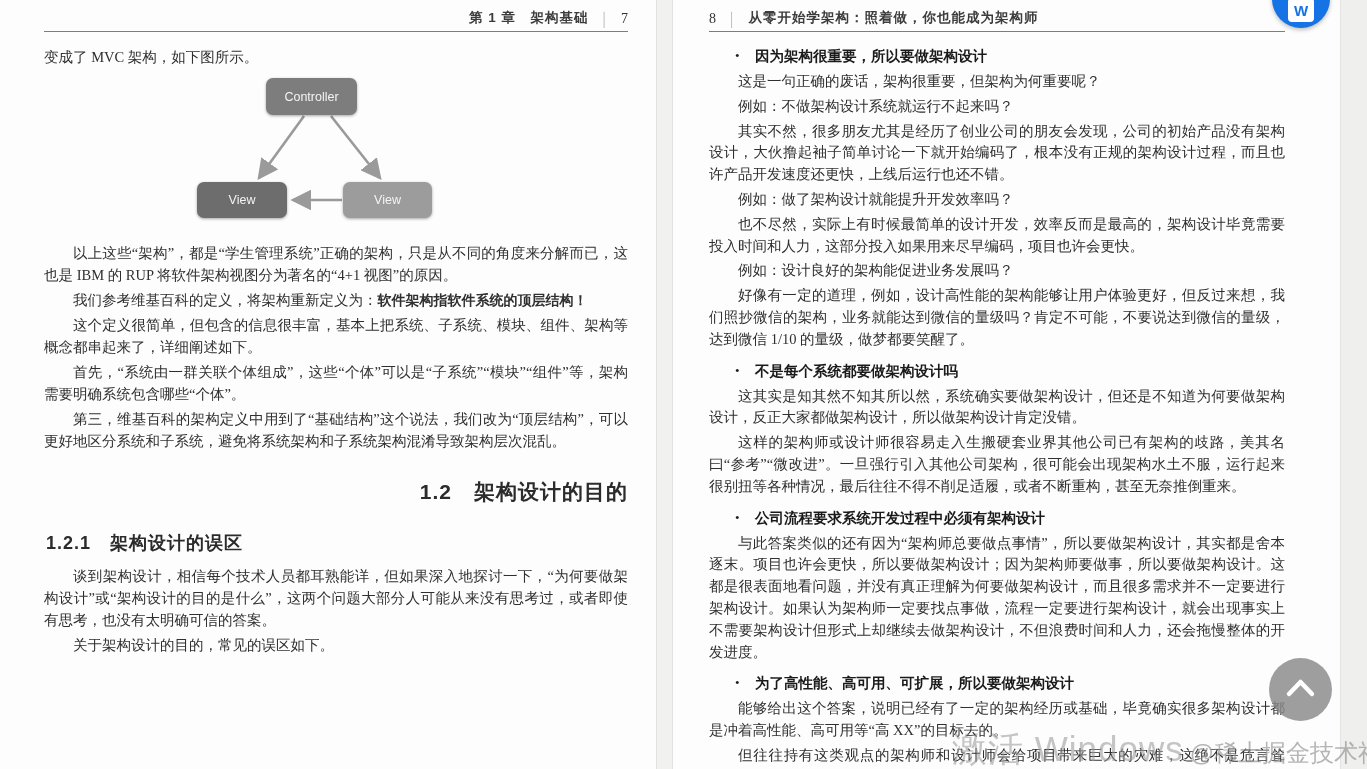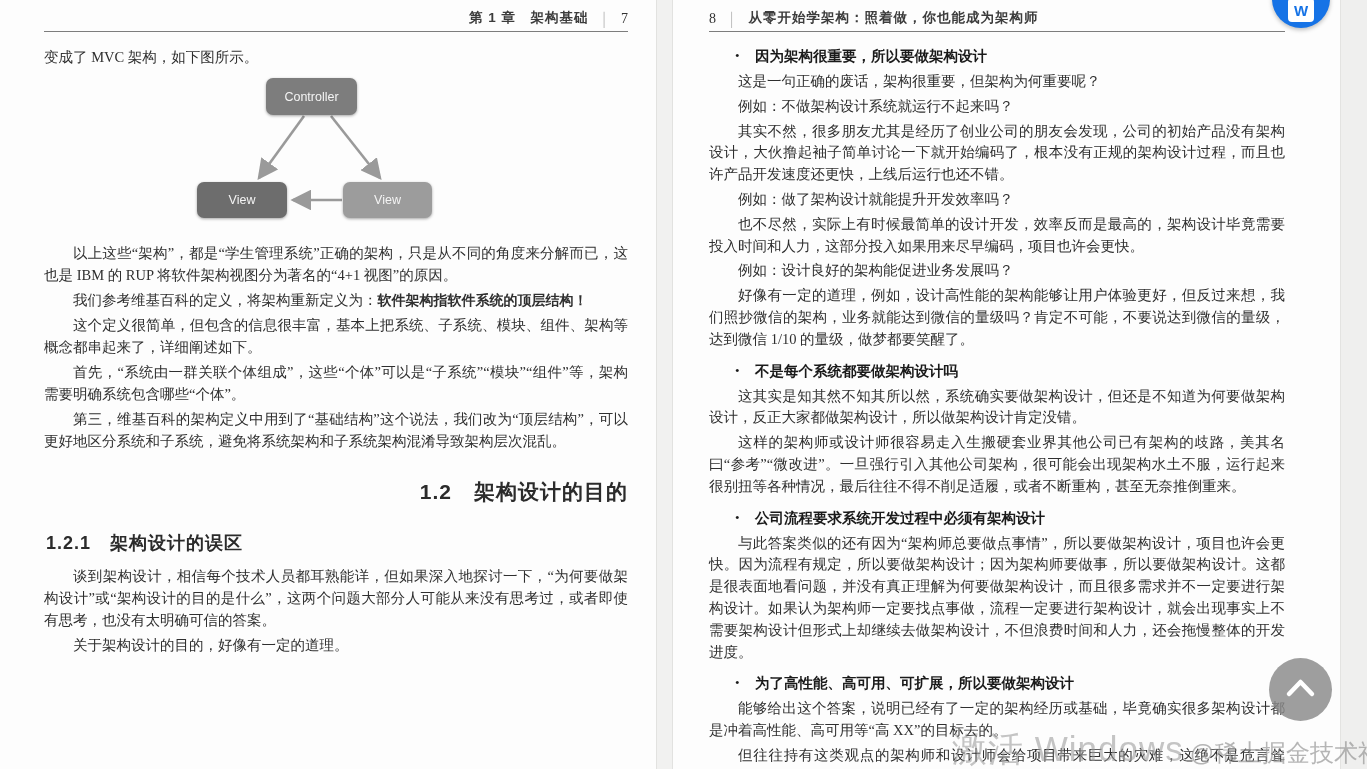--- a/index.html
+++ b/index.html
@@ -118,21 +118,21 @@
 
     <p class="body ind"><span>我们参考维基百科的定义，将架构重新定义为：</span><span class="b">软件架构指软件系统的顶层结构！</span></p>
     <p class="body ind">这个定义很简单，但包含的信息很丰富，基本上把系统、子系统、模块、组件、架构等概念都串起来了，详细阐述如下。</p>
     <p class="body ind">首先，“系统由一群关联个体组成”，这些“个体”可以是“子系统”“模块”“组件”等，架构需要明确系统包含哪些“个体”。</p>
     <p class="body ind">第三，维基百科的架构定义中用到了“基础结构”这个说法，我们改为“顶层结构”，可以更好地区分系统和子系统，避免将系统架构和子系统架构混淆导致架构层次混乱。</p>
 
     <h2 class="sec">1.2　架构设计的目的</h2>
     <h3 class="sec" style="margin-top:25px">1.2.1　架构设计的误区</h3>
 
     <p class="body ind" style="margin-top:8px">谈到架构设计，相信每个技术人员都耳熟能详，但如果深入地探讨一下，“为何要做架构设计”或“架构设计的目的是什么”，这两个问题大部分人可能从来没有思考过，或者即使有思考，也没有太明确可信的答案。</p>
-    <p class="body ind">关于架构设计的目的，好像有一定的道理。</p>
+    <p class="body ind">关于架构设计的目的，常见的误区如下。</p>
   </div>
 
   <div class="page page-right">
     <div class="runhead">
       <span class="pno">8</span>
       <span class="sep">│</span>
       <span class="chap">从零开始学架构：照着做，你也能成为架构师</span>
     </div>
 
     <div class="bullet" style="margin-top:13px">
@@ -151,21 +151,21 @@
       <span class="dot">•</span>
       <span class="btxt">不是每个系统都要做架构设计吗</span>
     </div>
     <p class="body ind">这其实是知其然不知其所以然，系统确实要做架构设计，但还是不知道为何要做架构设计，反正大家都做架构设计，所以做架构设计肯定没错。</p>
     <p class="body ind">这样的架构师或设计师很容易走入生搬硬套业界其他公司已有架构的歧路，美其名曰“参考”“微改进”。一旦强行引入其他公司架构，很可能会出现架构水土不服，运行起来很别扭等各种情况，最后往往不得不削足适履，或者不断重构，甚至无奈推倒重来。</p>
 
     <div class="bullet">
       <span class="dot">•</span>
       <span class="btxt">公司流程要求系统开发过程中必须有架构设计</span>
     </div>
-    <p class="body ind">与此答案类似的还有因为“架构师总要做点事情”，所以要做架构设计，项目也许会更快。因为流程有规定，所以要做架构设计；因为架构师要做事，所以要做架构设计。这都是很表面地看问题，并没有真正理解为何要做架构设计，而且很多需求并不一定要进行架构设计。如果认为架构师一定要找点事做，流程一定要进行架构设计，就会出现事实上不需要架构设计但形式上却继续去做架构设计，不但浪费时间和人力，还会拖慢整体的开发进度。</p>
+    <p class="body ind">与此答案类似的还有因为“架构师总要做点事情”，所以要做架构设计，其实都是舍本逐末。项目也许会更快，所以要做架构设计；因为架构师要做事，所以要做架构设计。这都是很表面地看问题，并没有真正理解为何要做架构设计，而且很多需求并不一定要进行架构设计。如果认为架构师一定要找点事做，流程一定要进行架构设计，就会出现事实上不需要架构设计但形式上却继续去做架构设计，不但浪费时间和人力，还会拖慢整体的开发进度。</p>
 
     <div class="bullet">
       <span class="dot">•</span>
       <span class="btxt">为了高性能、高可用、可扩展，所以要做架构设计</span>
     </div>
     <p class="body ind">能够给出这个答案，说明已经有了一定的架构经历或基础，毕竟确实很多架构设计都是冲着高性能、高可用等“高 XX”的目标去的。</p>
     <p class="body ind">但往往持有这类观点的架构师和设计师会给项目带来巨大的灾难，这绝不是危言耸听，而是很多实际发生的事情。为何？因为这类架构师或设计师不管三七二十一，不管什么系统，也</p>
   </div>
 
   <div class="word-badge">

